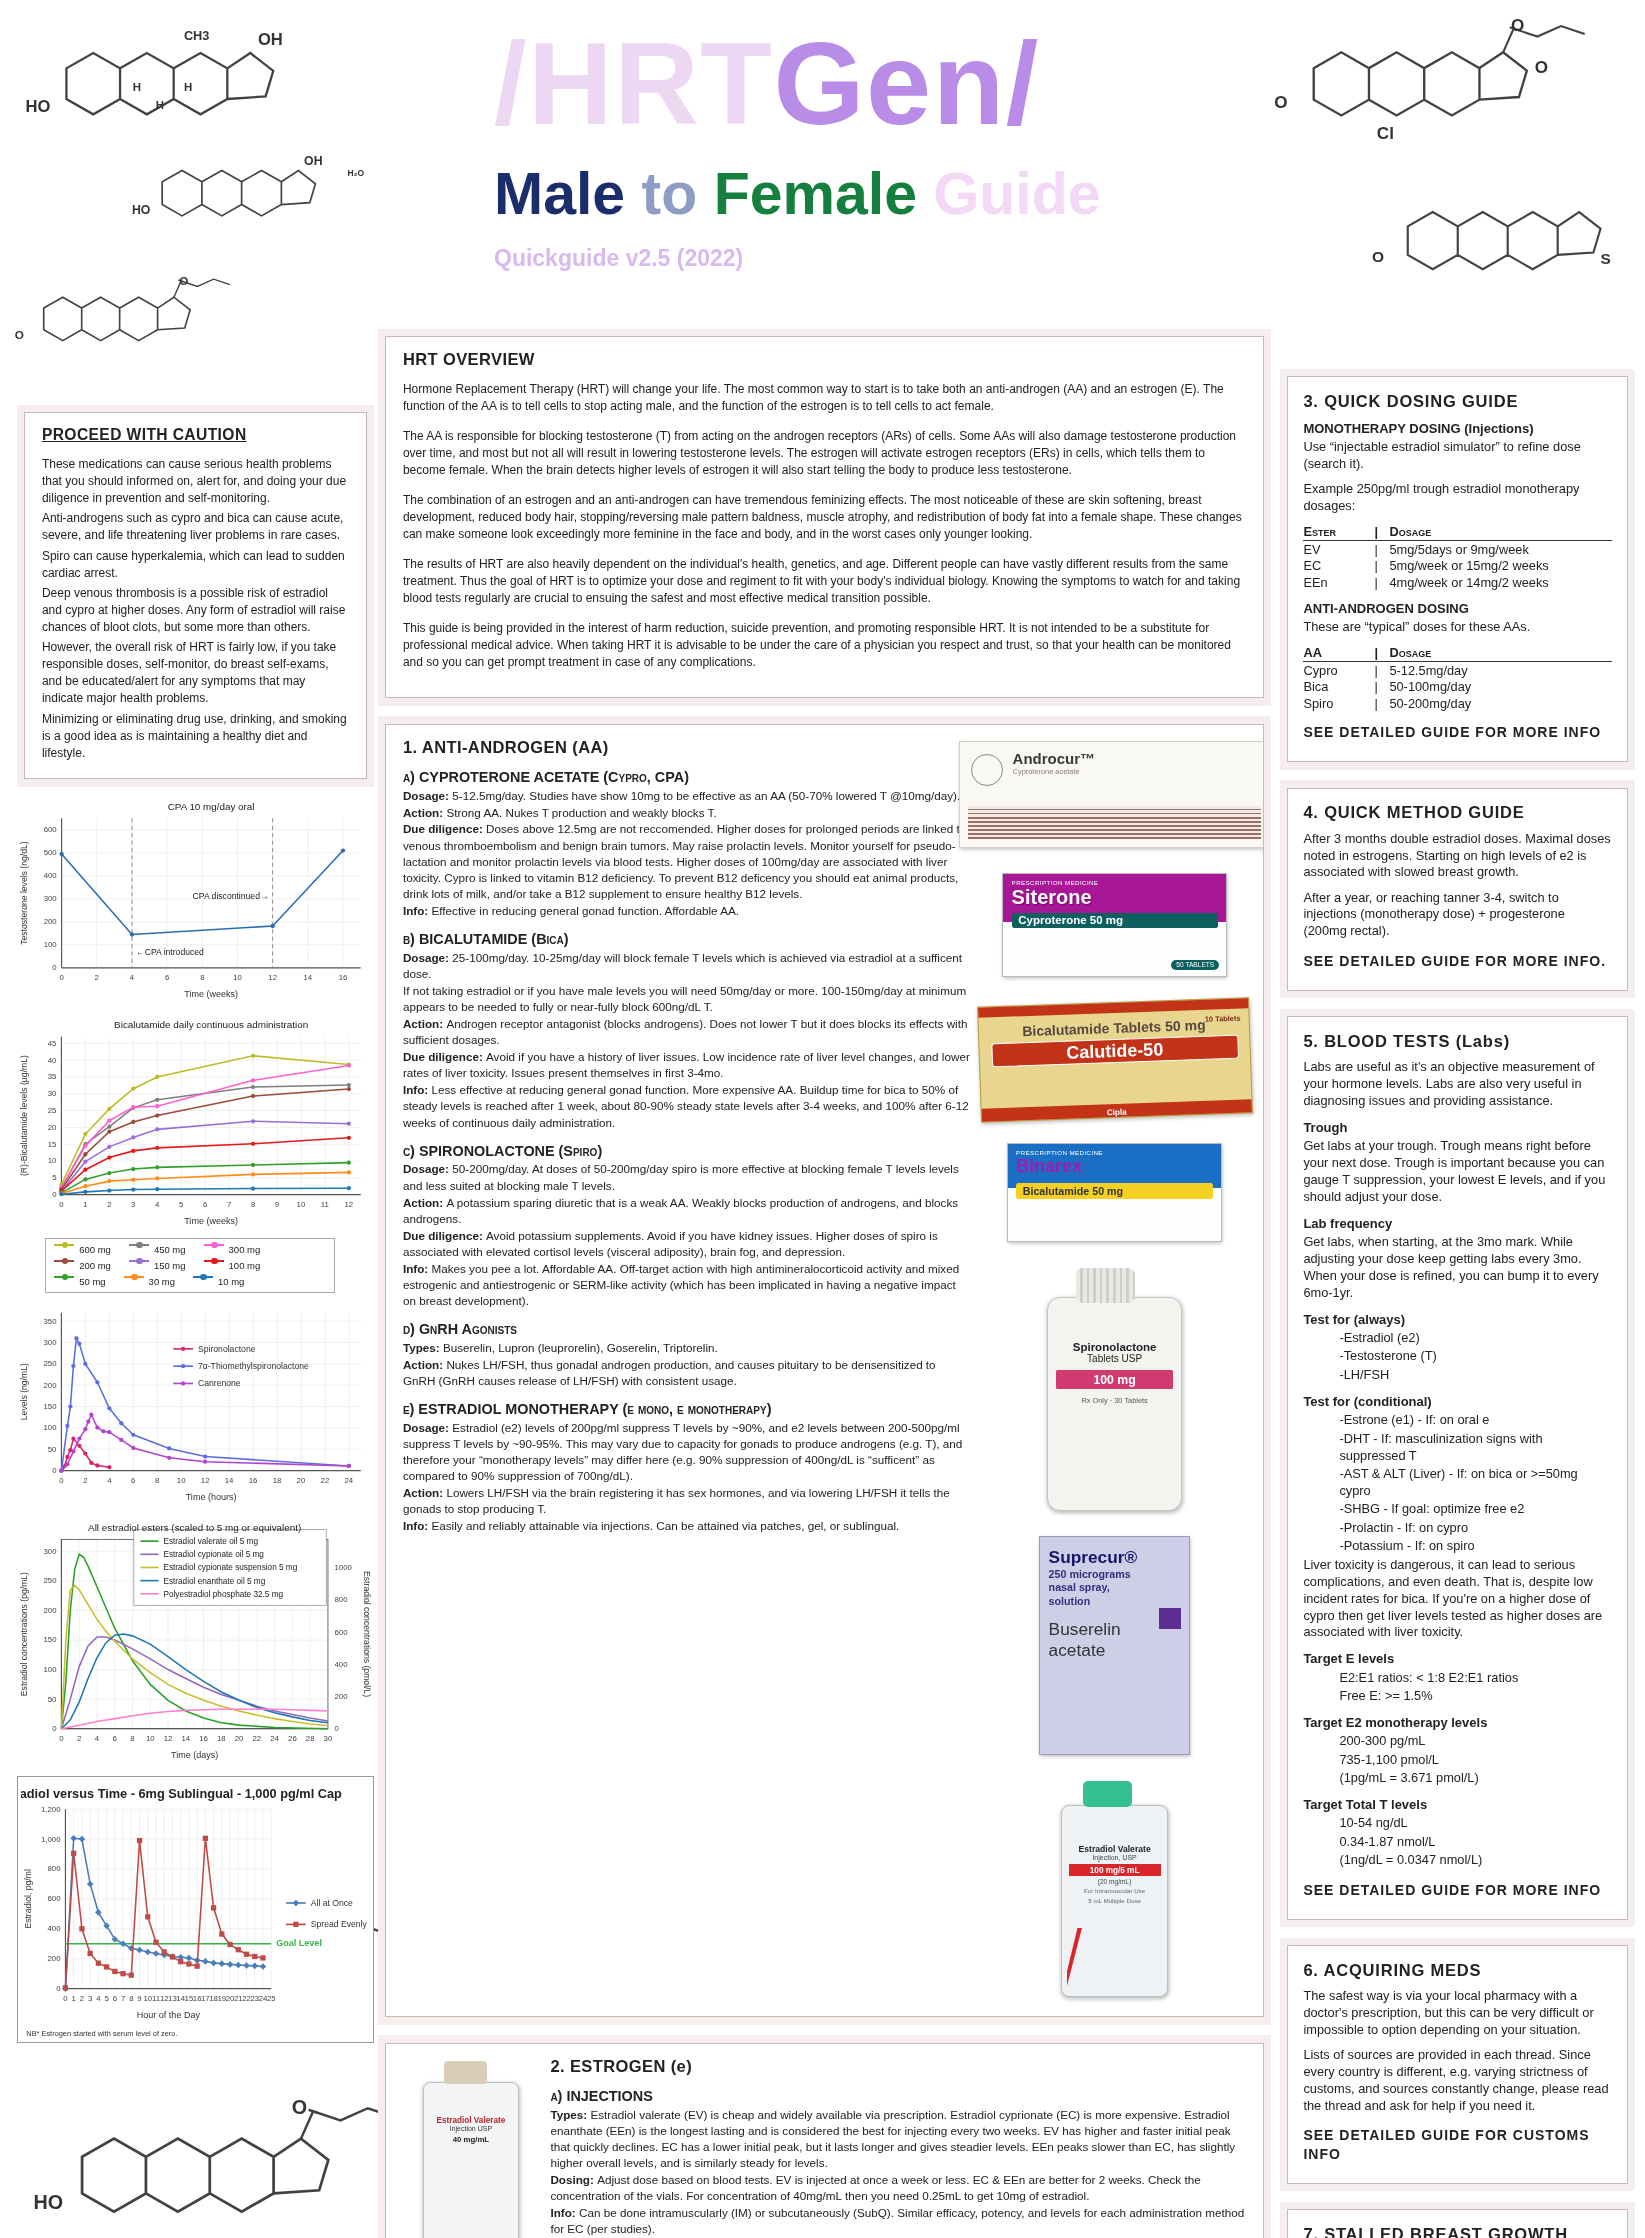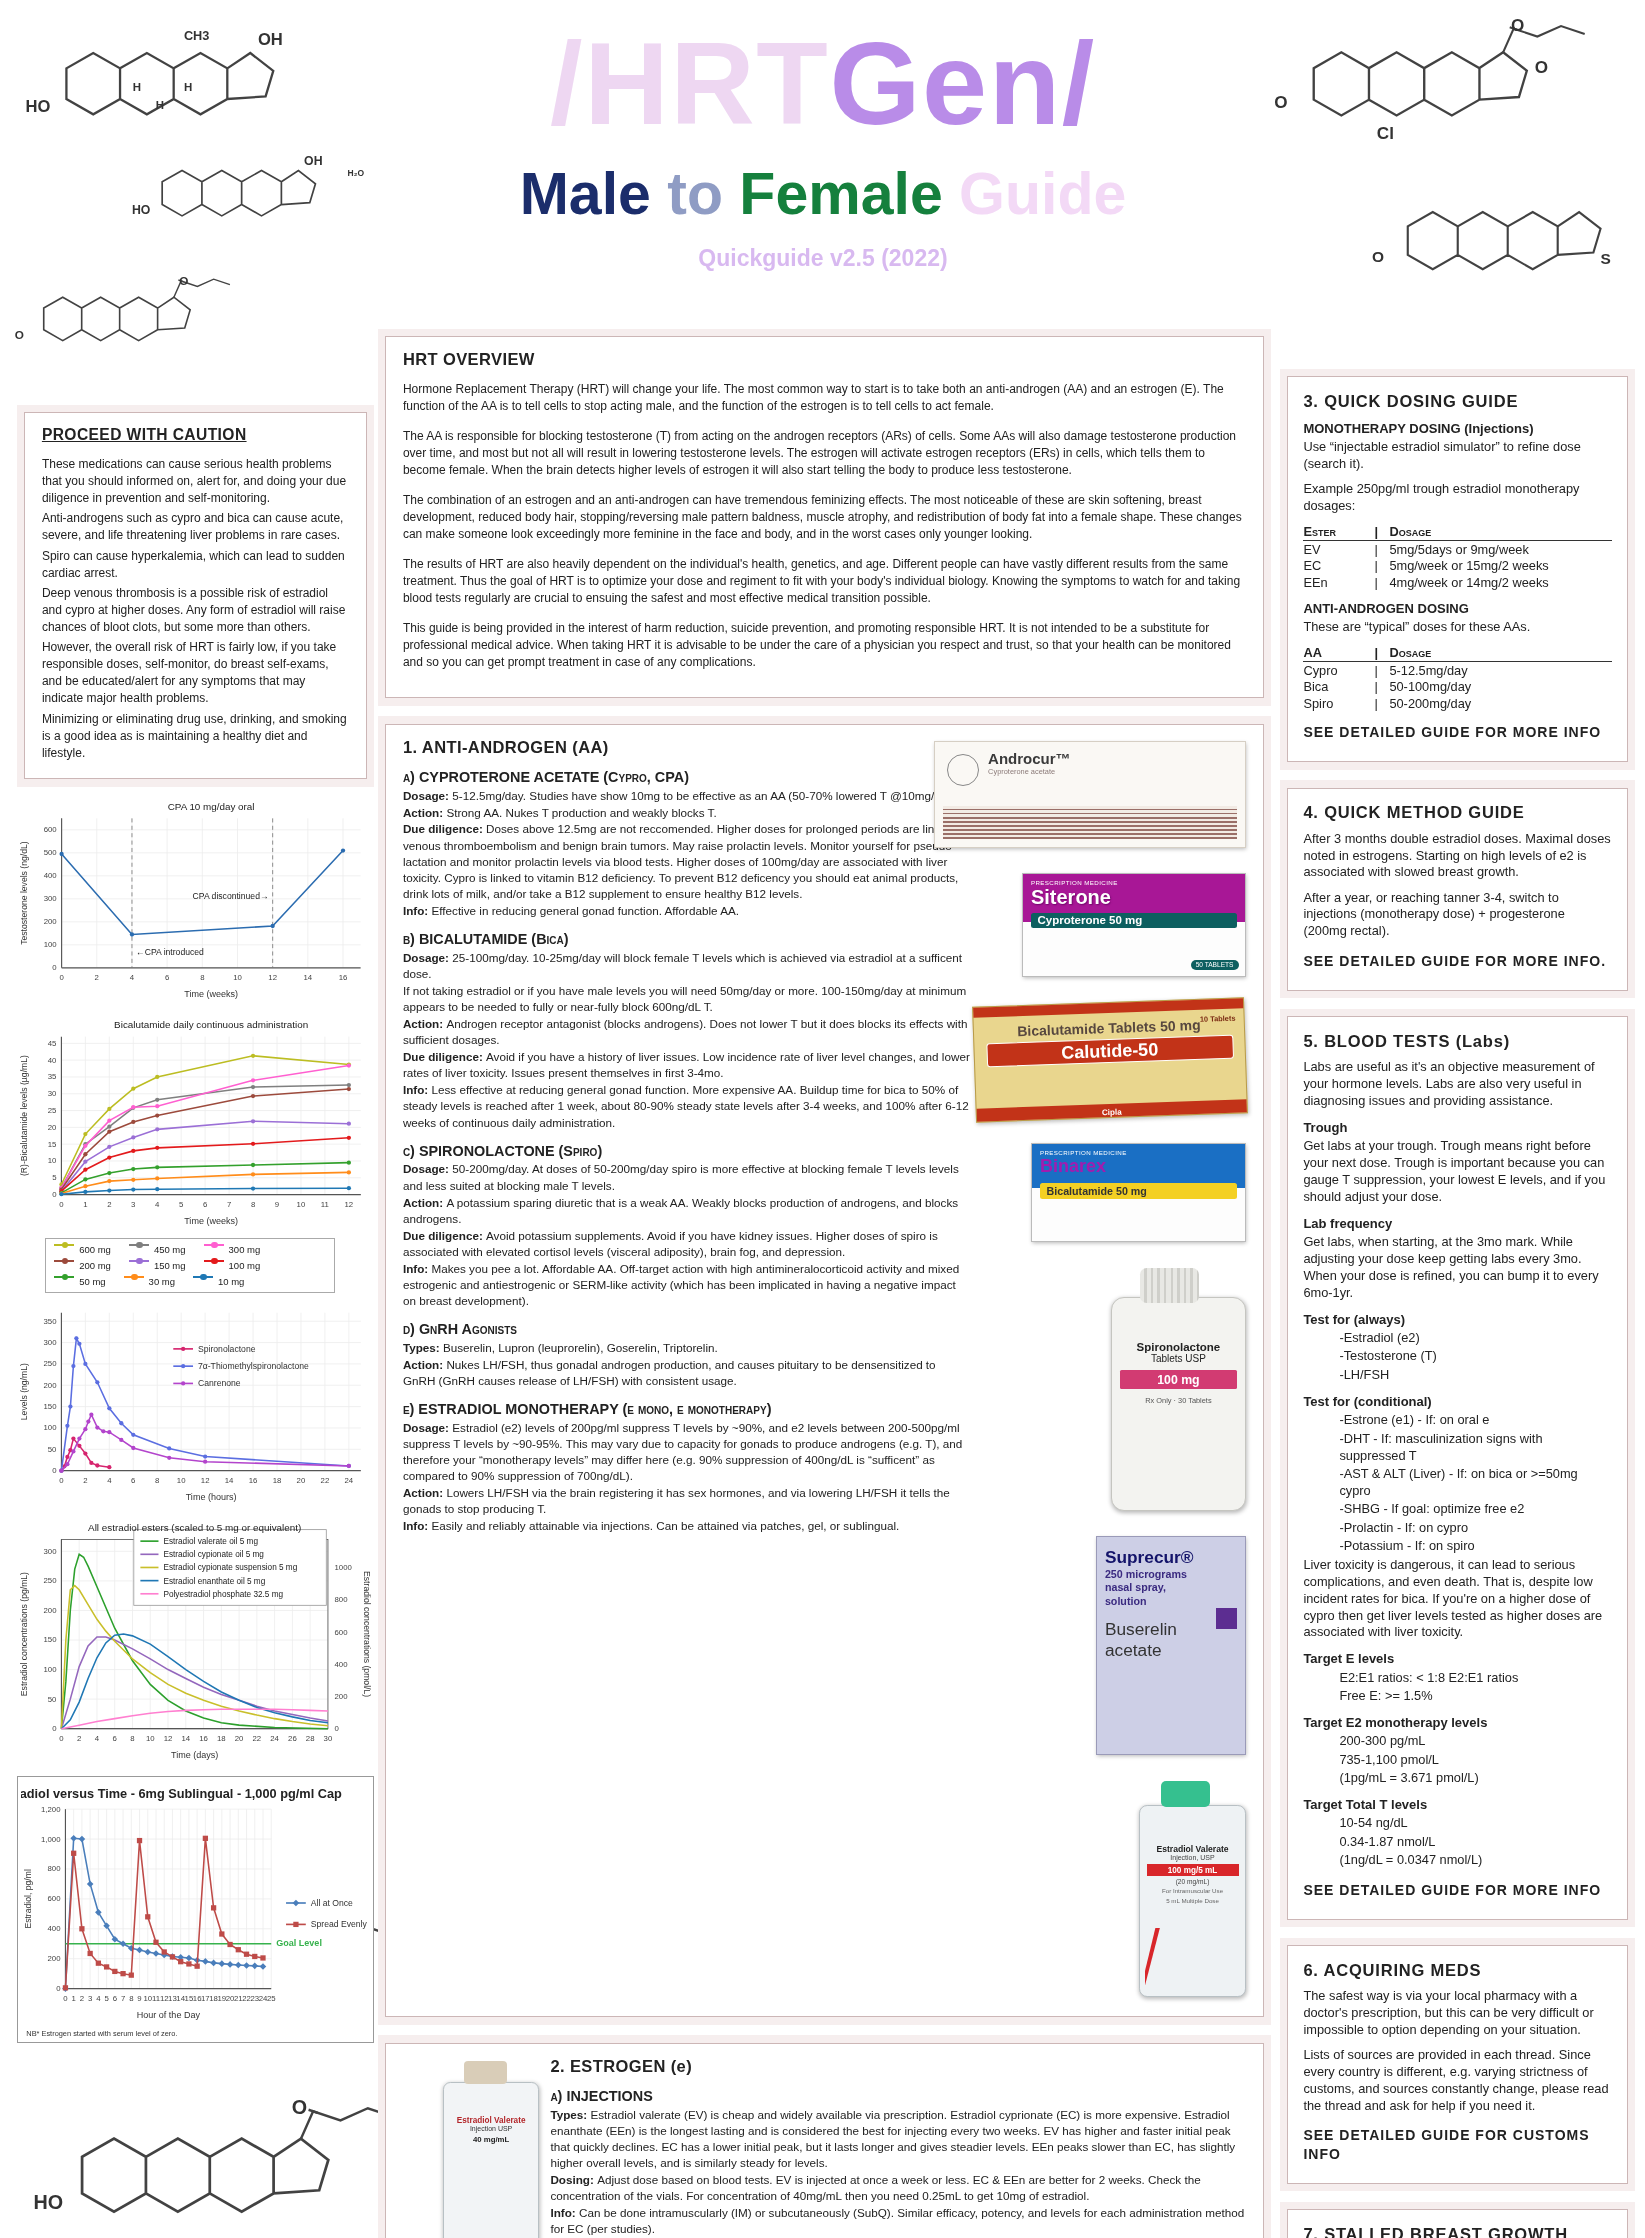--- a/index.html
+++ b/index.html
@@ -4,40 +4,40 @@
 <style>
   html,body{margin:0;padding:0}
   body{width:1645px;height:2239px;position:relative;overflow:hidden;background:#fff;
        font-family:"Liberation Sans",sans-serif;color:#222}
   .col{position:absolute}
   #col-left{left:17px;top:405px;width:357px}
   #col-center{left:378px;top:329px;width:893px}
   #col-right{left:1280px;top:369px;width:355px}
 
   
-  #title-block{position:absolute;left:494px;top:25px;width:658px;text-align:center}
+  #title-block{position:absolute;left:494px;top:25px;width:658px;text-align:left}
   .t-main{font-size:117px;font-weight:bold;letter-spacing:1.6px;line-height:1}
   .t-hrt{color:#eed7f2}.t-gen{color:#b98ce8}
   .t-sub{font-size:59px;font-weight:bold;margin-top:23px;line-height:1}
   .t-male{color:#1b2d6b}.t-to{color:#8f9cc4}.t-female{color:#15803d}.t-guide{color:#f3d9f6}
   .t-ver{font-size:23px;margin-top:21.4px;color:#d8b9f0;font-weight:bold}
   .chem{position:absolute;opacity:.92}
 
   
   .wrap{background:#f6eeee;padding:7.4px;margin-bottom:10.7px}
   .panel{background:#fff;border:1.2px solid #ccb6b6;padding:13px 16.5px;overflow:hidden}
   .panel h2{font-size:16.5px;margin:0 0 11.5px 0;letter-spacing:0.4px}
   #caution-panel h2{text-decoration:underline;font-size:15.6px}
   #caution-body p,#overview-body p{font-size:12px;line-height:1.42;margin:0 0 13px}
   #caution-body p{margin:0 0 3.3px}
 
   .drug-head{font-size:14.4px;margin:12.3px 0 2.5px;font-variant:small-caps}
   .field{font-size:11.7px;line-height:1.38;margin:0.8px 0}
   .field b{font-weight:bold}
-  .rail{display:flex;flex-direction:column;gap:25px;align-items:flex-end}
+  .rail{display:flex;flex-direction:column;gap:25px;align-items:center}
   .rail-r{float:right;width:263px;margin:3.3px 0 6.6px 13px}
   .rail-l{float:left;width:136px;margin:3.3px 11.5px 6.6px 0}
 
   
   #col-right .panel{padding:11.5px 15px}
   #col-right h2{font-size:16.5px;letter-spacing:0.8px;margin:3.3px 0 8.2px}
   #col-right p{font-size:12.8px;line-height:1.32;margin:0 0 8.2px}
   #col-right h3{font-size:13px;margin:10px 0 3.3px}
   #col-right .see{font-size:14px;letter-spacing:1px;font-weight:bold;margin-top:11.5px}
   .dtable{margin:5px 0 8.2px;font-size:12.8px}

